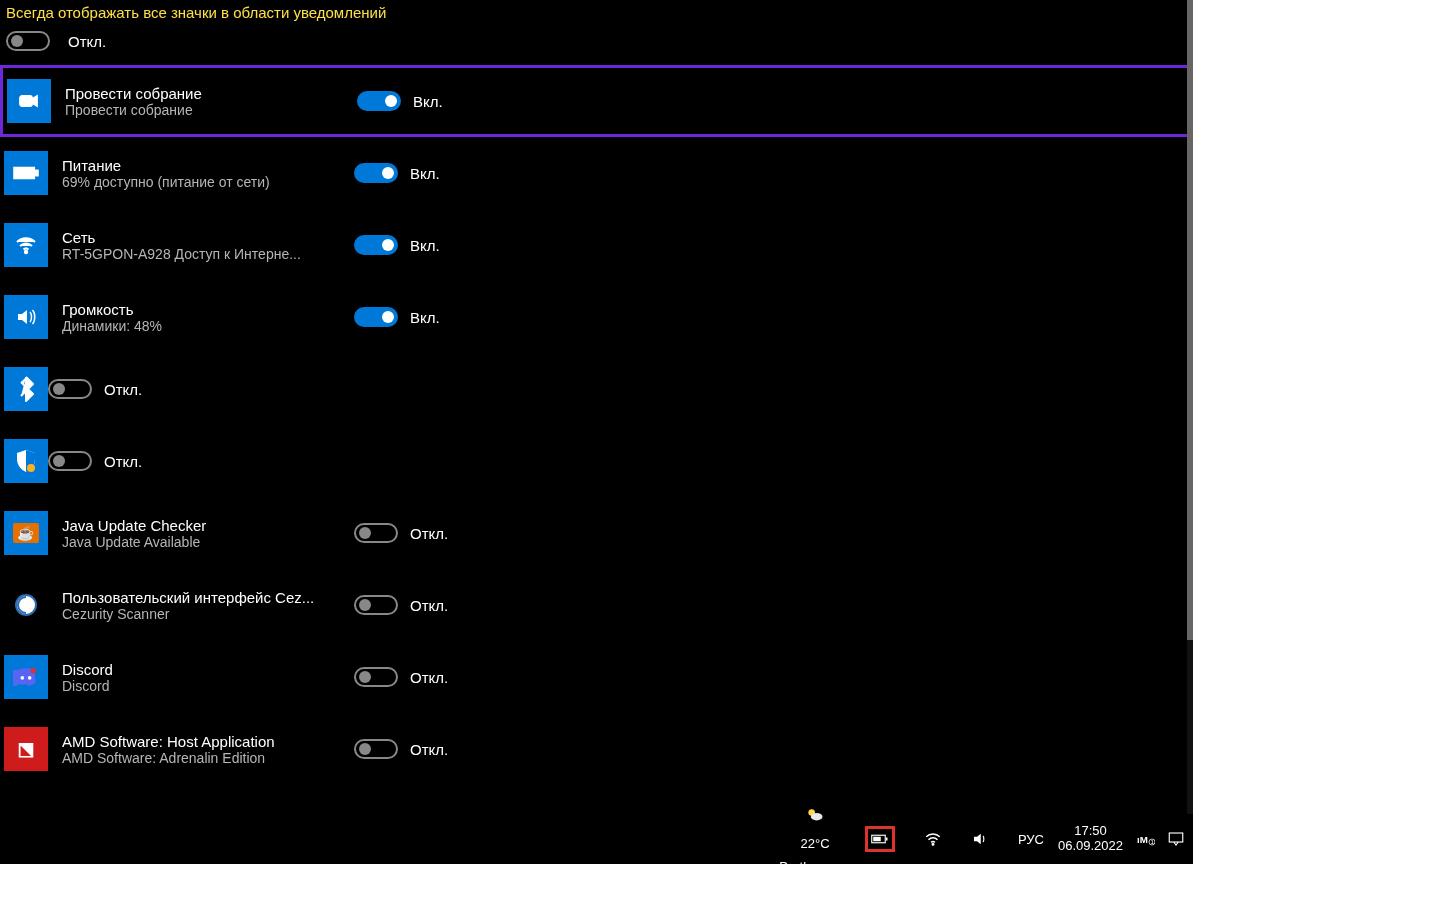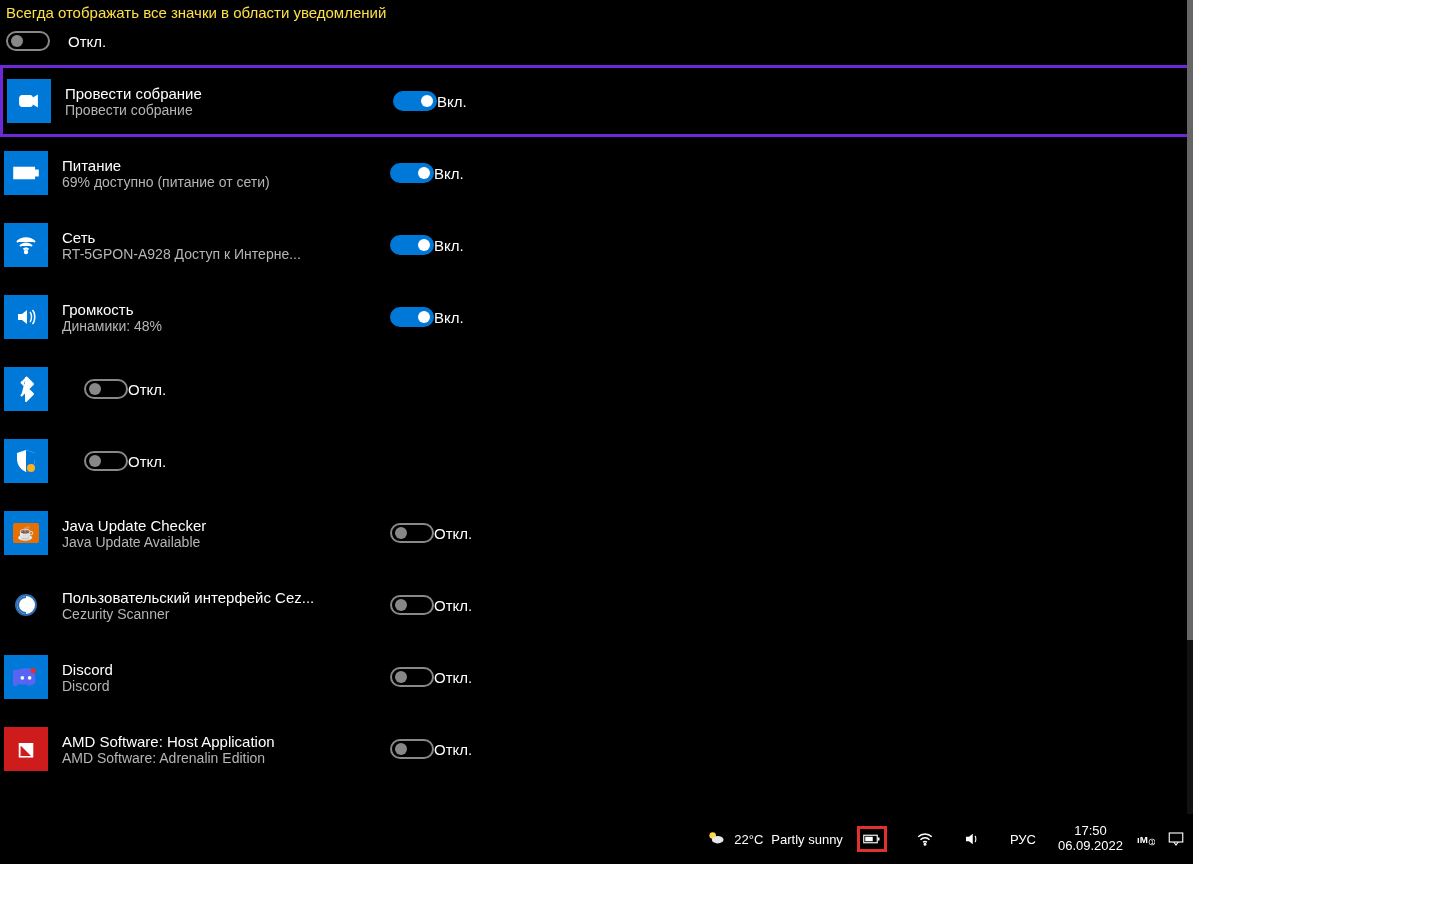--- a/index.html
+++ b/index.html
@@ -8,35 +8,35 @@
 .master-toggle-row{display:flex;align-items:center;gap:18px;padding:0 0 14px 6px;}
 .settings-list{}
 .row{display:flex;align-items:center;height:72px;position:relative;}
 .row.highlighted{border:3px solid #6d28d9;box-sizing:border-box;}
 .icon-col{width:44px;height:44px;background:#0078d7;display:flex;align-items:center;justify-content:center;margin-left:4px;}
 .icon-col svg,.icon-col .glyph{color:#fff;fill:#fff;}
 .icon-col.outlined{background:#000;}
 .txt-col{flex:0 0 292px;padding-left:14px;overflow:hidden;}
 .title{font-size:15px;color:#fff;white-space:nowrap;overflow:hidden;text-overflow:ellipsis;}
 .subtitle{font-size:14px;color:#b5b5b5;white-space:nowrap;overflow:hidden;text-overflow:ellipsis;}
-.toggle-col{display:flex;align-items:center;margin-left:36px;}
+.toggle-col{display:flex;align-items:center;gap:12px;}
 .toggle{width:44px;height:20px;border-radius:20px;position:relative;cursor:pointer;}
 .toggle .knob{width:12px;height:12px;border-radius:50%;position:absolute;top:4px;}
 .toggle.on{background:#0078d7;}
 .toggle.on .knob{background:#fff;right:4px;}
 .toggle.off{background:#000;border:2px solid #888;box-sizing:border-box;}
 .toggle.off .knob{background:#888;left:3px;top:2px;}
 .toggle-label{font-size:15px;color:#fff;}
 .scrollbar{position:absolute;right:0;top:0;width:6px;height:100%;background:#111;}
 .scrollbar-thumb{position:absolute;right:0;top:0;width:6px;height:640px;background:#666;}
 .side-gap{position:absolute;left:1193px;top:0;width:257px;height:906px;background:#fff;}
 .side-strip{position:absolute;left:1193px;top:0;width:20px;height:864px;background:linear-gradient(#0b1530,#0b1530);}
 .taskbar{position:absolute;left:0;top:814px;width:1193px;height:50px;background:#000;display:flex;align-items:center;justify-content:flex-end;color:#fff;font-size:13px;}
-.weather{display:flex;align-items:center;gap:8px;margin-right:14px;}
-.tray{display:flex;align-items:center;gap:29px;margin-right:8px;}
+.weather{display:flex;align-items:center;gap:8px;margin-right:14px;flex-direction:column;}
+.tray{display:flex;align-items:center;gap:29px;}
 .tray-icon{width:18px;height:18px;display:flex;align-items:center;justify-content:center;text-align:center;}
 .clock{display:flex;flex-direction:column;align-items:center;line-height:1.15;margin:0 14px;}
 .tray-right{display:flex;align-items:center;gap:12px;margin-right:8px;}
 .red-box{border:3px solid #e03131;padding:1px 3px;}
 .glyph{font-size:18px;line-height:1;}
 .settings-cut{height:795px;overflow:hidden;}
 </style>
 </head>
 <body>
 

